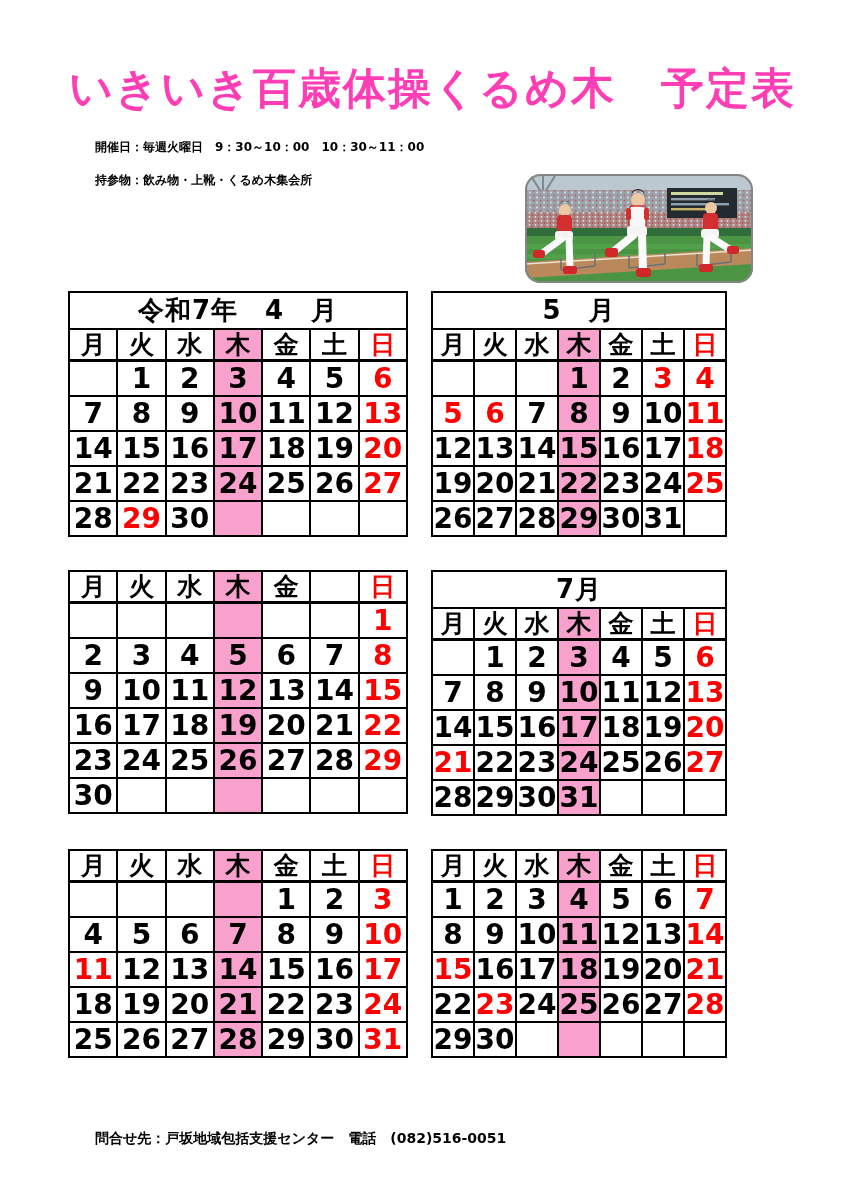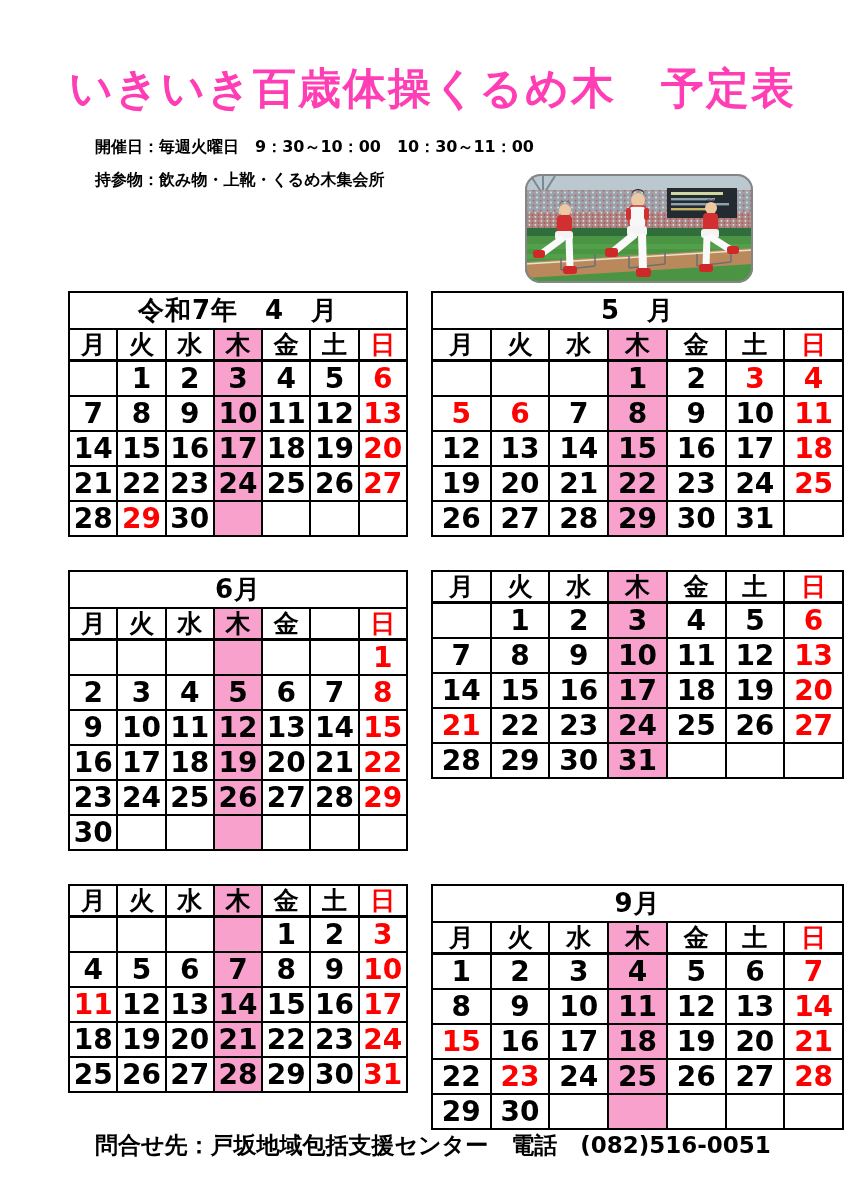--- a/index.html
+++ b/index.html
@@ -15,21 +15,21 @@
   .main-title{
     position:absolute;top:60px;left:8px;width:849px;
     text-align:center;
     color:var(--title-pink);
     font-size:43px;font-weight:bold;letter-spacing:2px;
     white-space:nowrap;
   }
 
   .info{
     position:absolute;top:131px;left:95px;
-    font-size:16px;font-weight:bold;line-height:32.5px;
+    font-size:12px;font-weight:bold;line-height:32.5px;
     white-space:nowrap;
   }
 
   .photo{
     position:absolute;top:174px;left:525px;width:228px;height:109px;
   }
 
   .cal-grid{
     position:absolute;top:291px;left:68px;
     display:grid;
@@ -37,21 +37,21 @@
     column-gap:23px;row-gap:33px;
     align-items:start;
   }
   table.cal{
     border-collapse:collapse;
     border:2.5px solid #000;
     table-layout:fixed;
     width:340px;
     background:#fff;
   }
-  table.cal.right{width:413px;}
+  table.cal.right{width:296px;}
   .cal td{
     border:2px solid #000;
     text-align:center;
     padding:0;
     overflow:hidden;
     white-space:nowrap;
   }
   .cal .cal-title{
     height:32px;font-size:26px;font-weight:600;letter-spacing:1px;
   }
@@ -60,21 +60,21 @@
     border-bottom-width:3px;
   }
   .cal .day{
     height:33px;font-size:28px;font-weight:600;line-height:33px;
   }
   .thu{background:var(--hl-pink);}
   .sun{color:var(--sun-red);}
 
   .footer{
     position:absolute;top:1130px;left:95px;
-    font-size:23px;font-weight:bold;white-space:nowrap;
+    font-size:14px;font-weight:bold;white-space:nowrap;
   }
 </style>
 </head>
 <body>
 
 <div class="page">
 
   <div class="main-title">いきいき百歳体操くるめ木　予定表</div>
 
   <div class="info">
@@ -279,23 +279,20 @@
             <td class="day thu">29</td>
             <td class="day">30</td>
             <td class="day">31</td>
             <td class="day sun"></td>
           </tr>
         </tbody>
       </table>
       <table class="cal">
         <tbody>
           <tr>
-            <td colspan="7" class="cal-title">6月</td>
-          </tr>
-          <tr>
             <td class="wd">月</td>
             <td class="wd">火</td>
             <td class="wd">水</td>
             <td class="wd thu">木</td>
             <td class="wd">金</td>
             <td class="wd"></td>
             <td class="wd sun">日</td>
           </tr>
           <tr>
             <td class="day"></td>
@@ -349,20 +346,23 @@
             <td class="day thu"></td>
             <td class="day"></td>
             <td class="day"></td>
             <td class="day sun"></td>
           </tr>
         </tbody>
       </table>
       <table class="cal right">
         <tbody>
           <tr>
+            <td colspan="7" class="cal-title">7月</td>
+          </tr>
+          <tr>
             <td class="wd">月</td>
             <td class="wd">火</td>
             <td class="wd">水</td>
             <td class="wd thu">木</td>
             <td class="wd">金</td>
             <td class="wd">土</td>
             <td class="wd sun">日</td>
           </tr>
           <tr>
             <td class="day"></td>
@@ -465,23 +465,20 @@
             <td class="day thu">28</td>
             <td class="day">29</td>
             <td class="day">30</td>
             <td class="day sun">31</td>
           </tr>
         </tbody>
       </table>
       <table class="cal right">
         <tbody>
           <tr>
-            <td colspan="7" class="cal-title">9月</td>
-          </tr>
-          <tr>
             <td class="wd">月</td>
             <td class="wd">火</td>
             <td class="wd">水</td>
             <td class="wd thu">木</td>
             <td class="wd">金</td>
             <td class="wd">土</td>
             <td class="wd sun">日</td>
           </tr>
           <tr>
             <td class="day">1</td>

